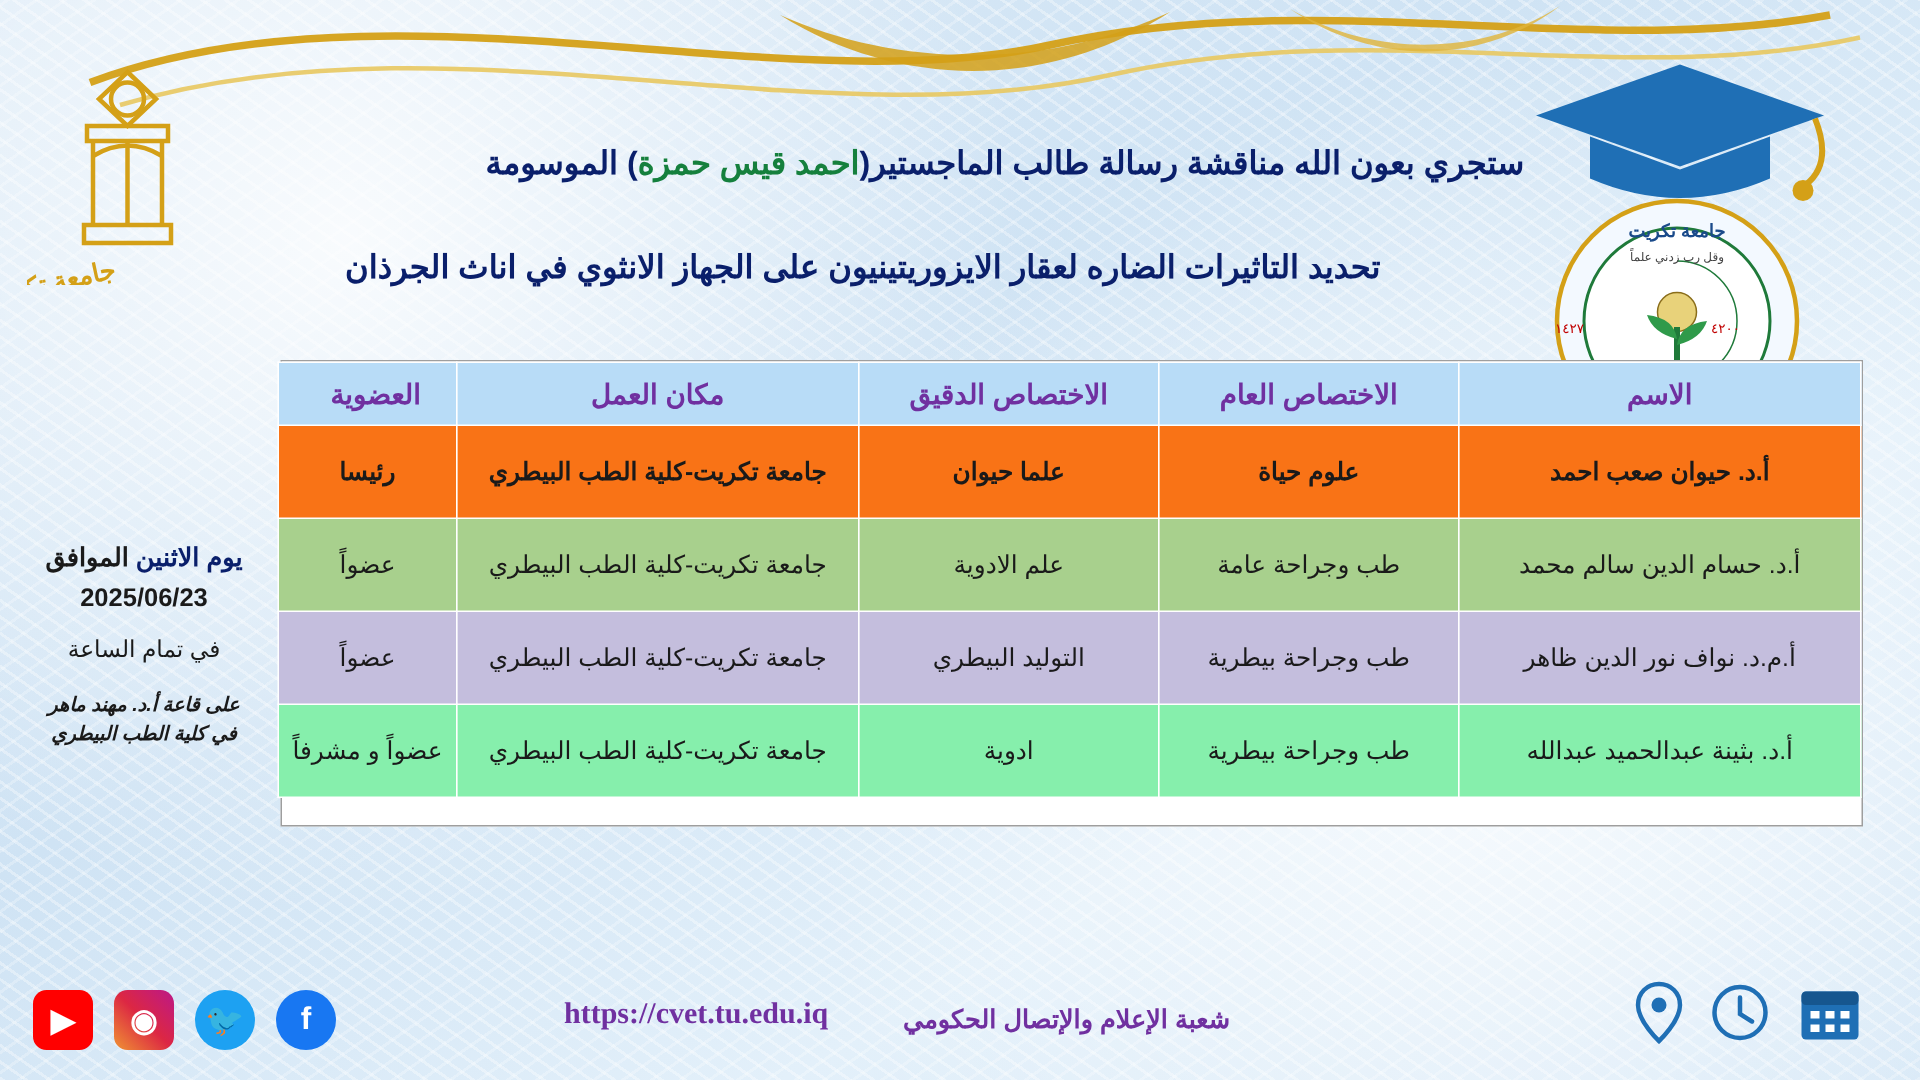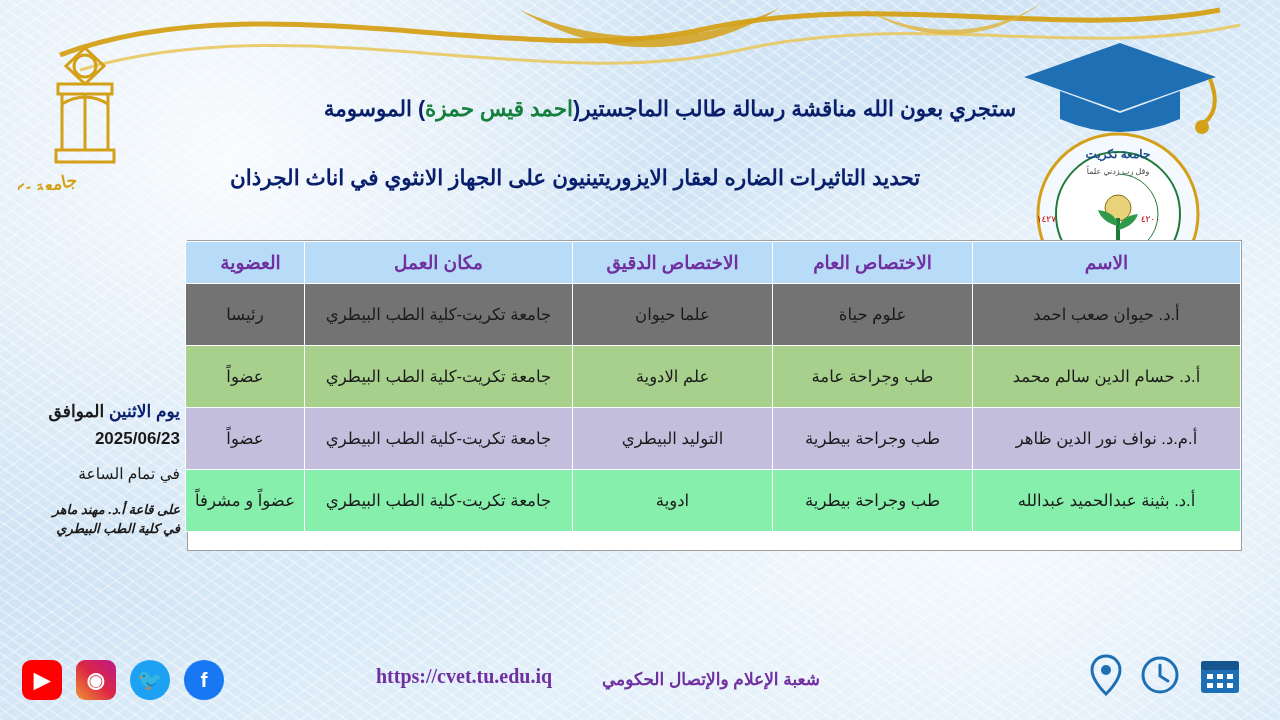--- a/index.html
+++ b/index.html
@@ -51,29 +51,29 @@
   td {
     height: 62px; border: 1px solid #ffffff; text-align: center;
     font-size: 16.5px; color: #1a1a1a;
   }
   .col-name  { width: 268px; }
   .col-gen   { width: 200px; }
   .col-spec  { width: 200px; }
   .col-place { width: 268px; }
   .col-role  { width: 119px; padding-left: 12px; }
 
-  .row0 td { background: #737373; }
+  .row0 td { background: #f97316; font-weight: bold; }
   .row1 td { background: #a8d08d; }
   .row2 td { background: #c4bedd; }
   .row3 td { background: #86efac; }
 
   
   .info {
     position: absolute; right: 1100px; top: 360px; width: 168px;
-    text-align: right; color: #1a1a1a; line-height: 1.45; margin-top: 40px;
+    text-align: center; color: #1a1a1a; line-height: 1.45;
   }
   .info .l1 { font-size: 17px; font-weight: bold; }
   .info .l1 .b { color: #0a1f6b; }
   .info .l2 { font-size: 17px; font-weight: bold; margin-top: 2px; }
   .info .l3 { font-size: 15.5px; margin-top: 12px; }
   .info .l4 { font-size: 13px; font-weight: bold; margin-top: 14px; line-height: 1.5; font-style: italic; }
 
   
   .social { position: absolute; left: 22px; bottom: 20px; display: flex; gap: 14px; }
   .sicon {

